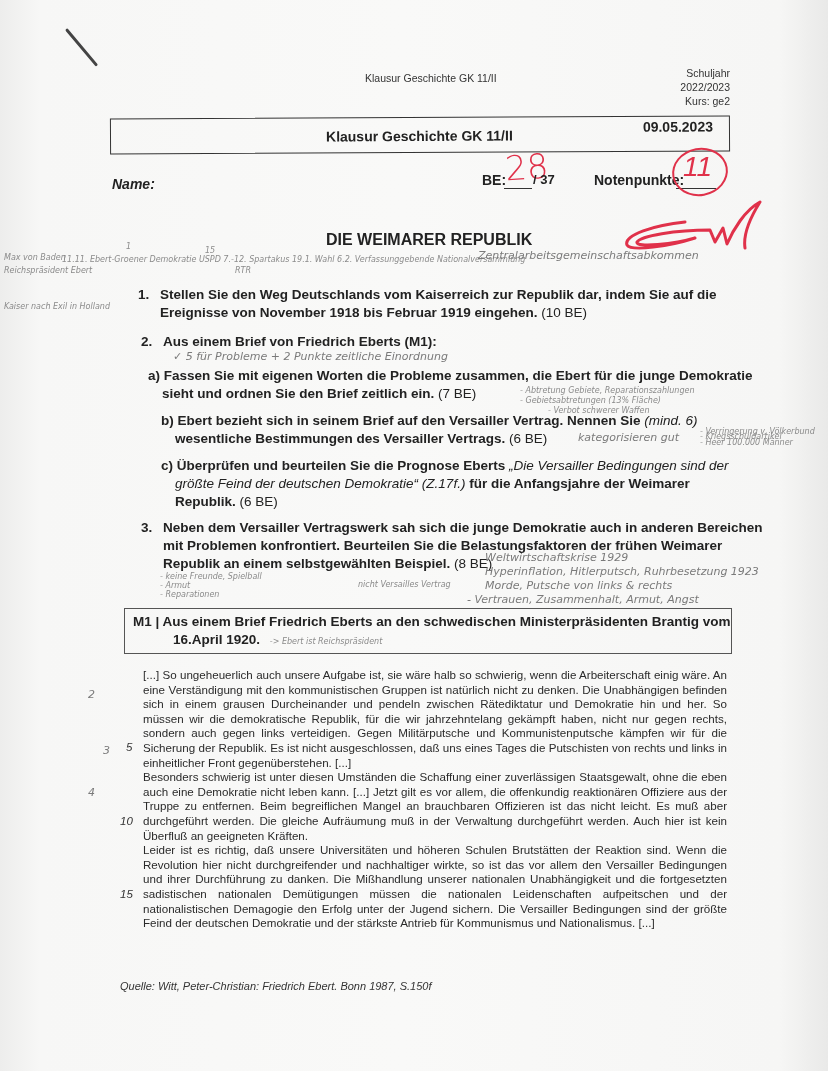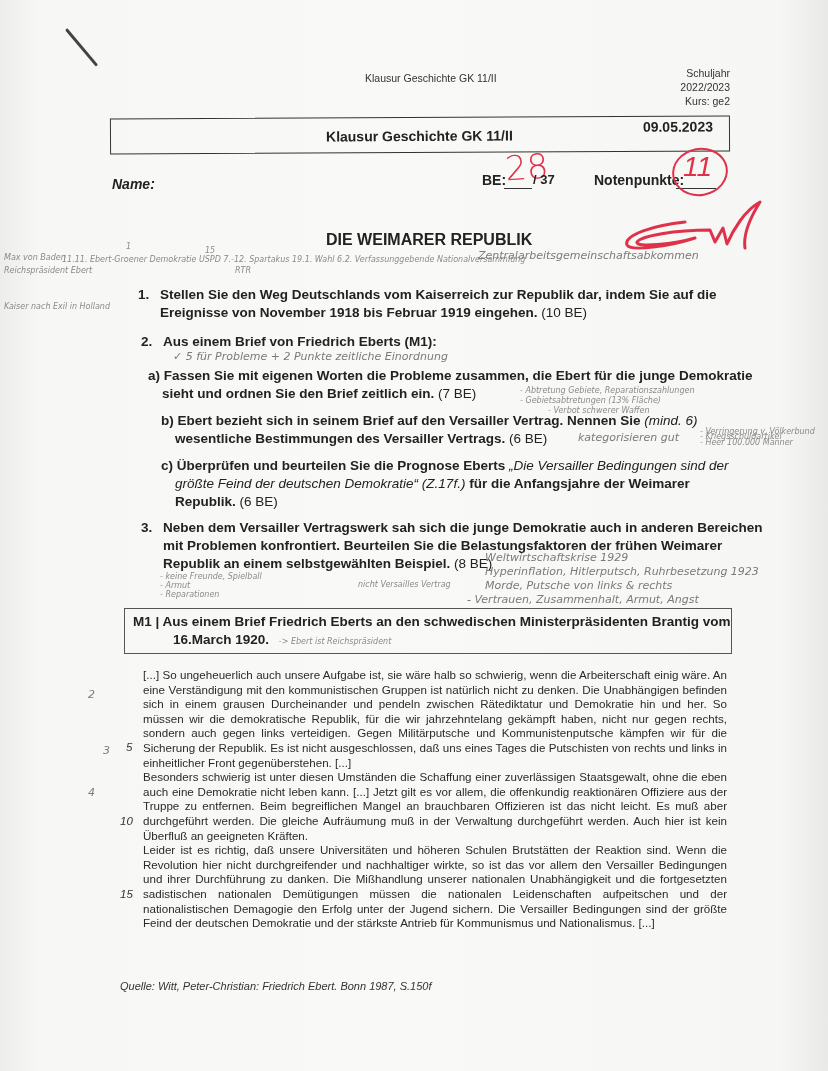--- a/index.html
+++ b/index.html
@@ -138,21 +138,21 @@
   <div class="hw" style="left:160px;top:590px;">- Reparationen</div>
   <div class="hw" style="left:358px;top:580px;">nicht Versailles Vertrag</div>
   <div class="hw big" style="left:485px;top:551px;">Weltwirtschaftskrise 1929</div>
   <div class="hw big" style="left:485px;top:565px;">Hyperinflation, Hitlerputsch, Ruhrbesetzung 1923</div>
   <div class="hw big" style="left:485px;top:579px;">Morde, Putsche von links &amp; rechts</div>
   <div class="hw big" style="left:467px;top:593px;">- Vertrauen, Zusammenhalt, Armut, Angst</div>
 
   <div class="abs src-box">
     <div class="l1">M1 | Aus einem Brief Friedrich Eberts an den schwedischen Ministerpräsidenten Brantig vom</div>
     <div class="l2">
-      <span>16.March 1920.</span>
+      <span>16.April 1920.</span>
       <span class="hw" style="position:static;font-weight:normal;margin-left:6px;">-&gt; Ebert ist Reichspräsident</span>
     </div>
   </div>
 
   <div class="hw big" style="left:88px;top:688px;">2</div>
   <div class="hw big" style="left:103px;top:744px;">3</div>
   <div class="hw big" style="left:88px;top:786px;">4</div>
 
   <div class="ln" style="top:741px;left:126px;">5</div>
   <div class="ln" style="top:815px;">10</div>

